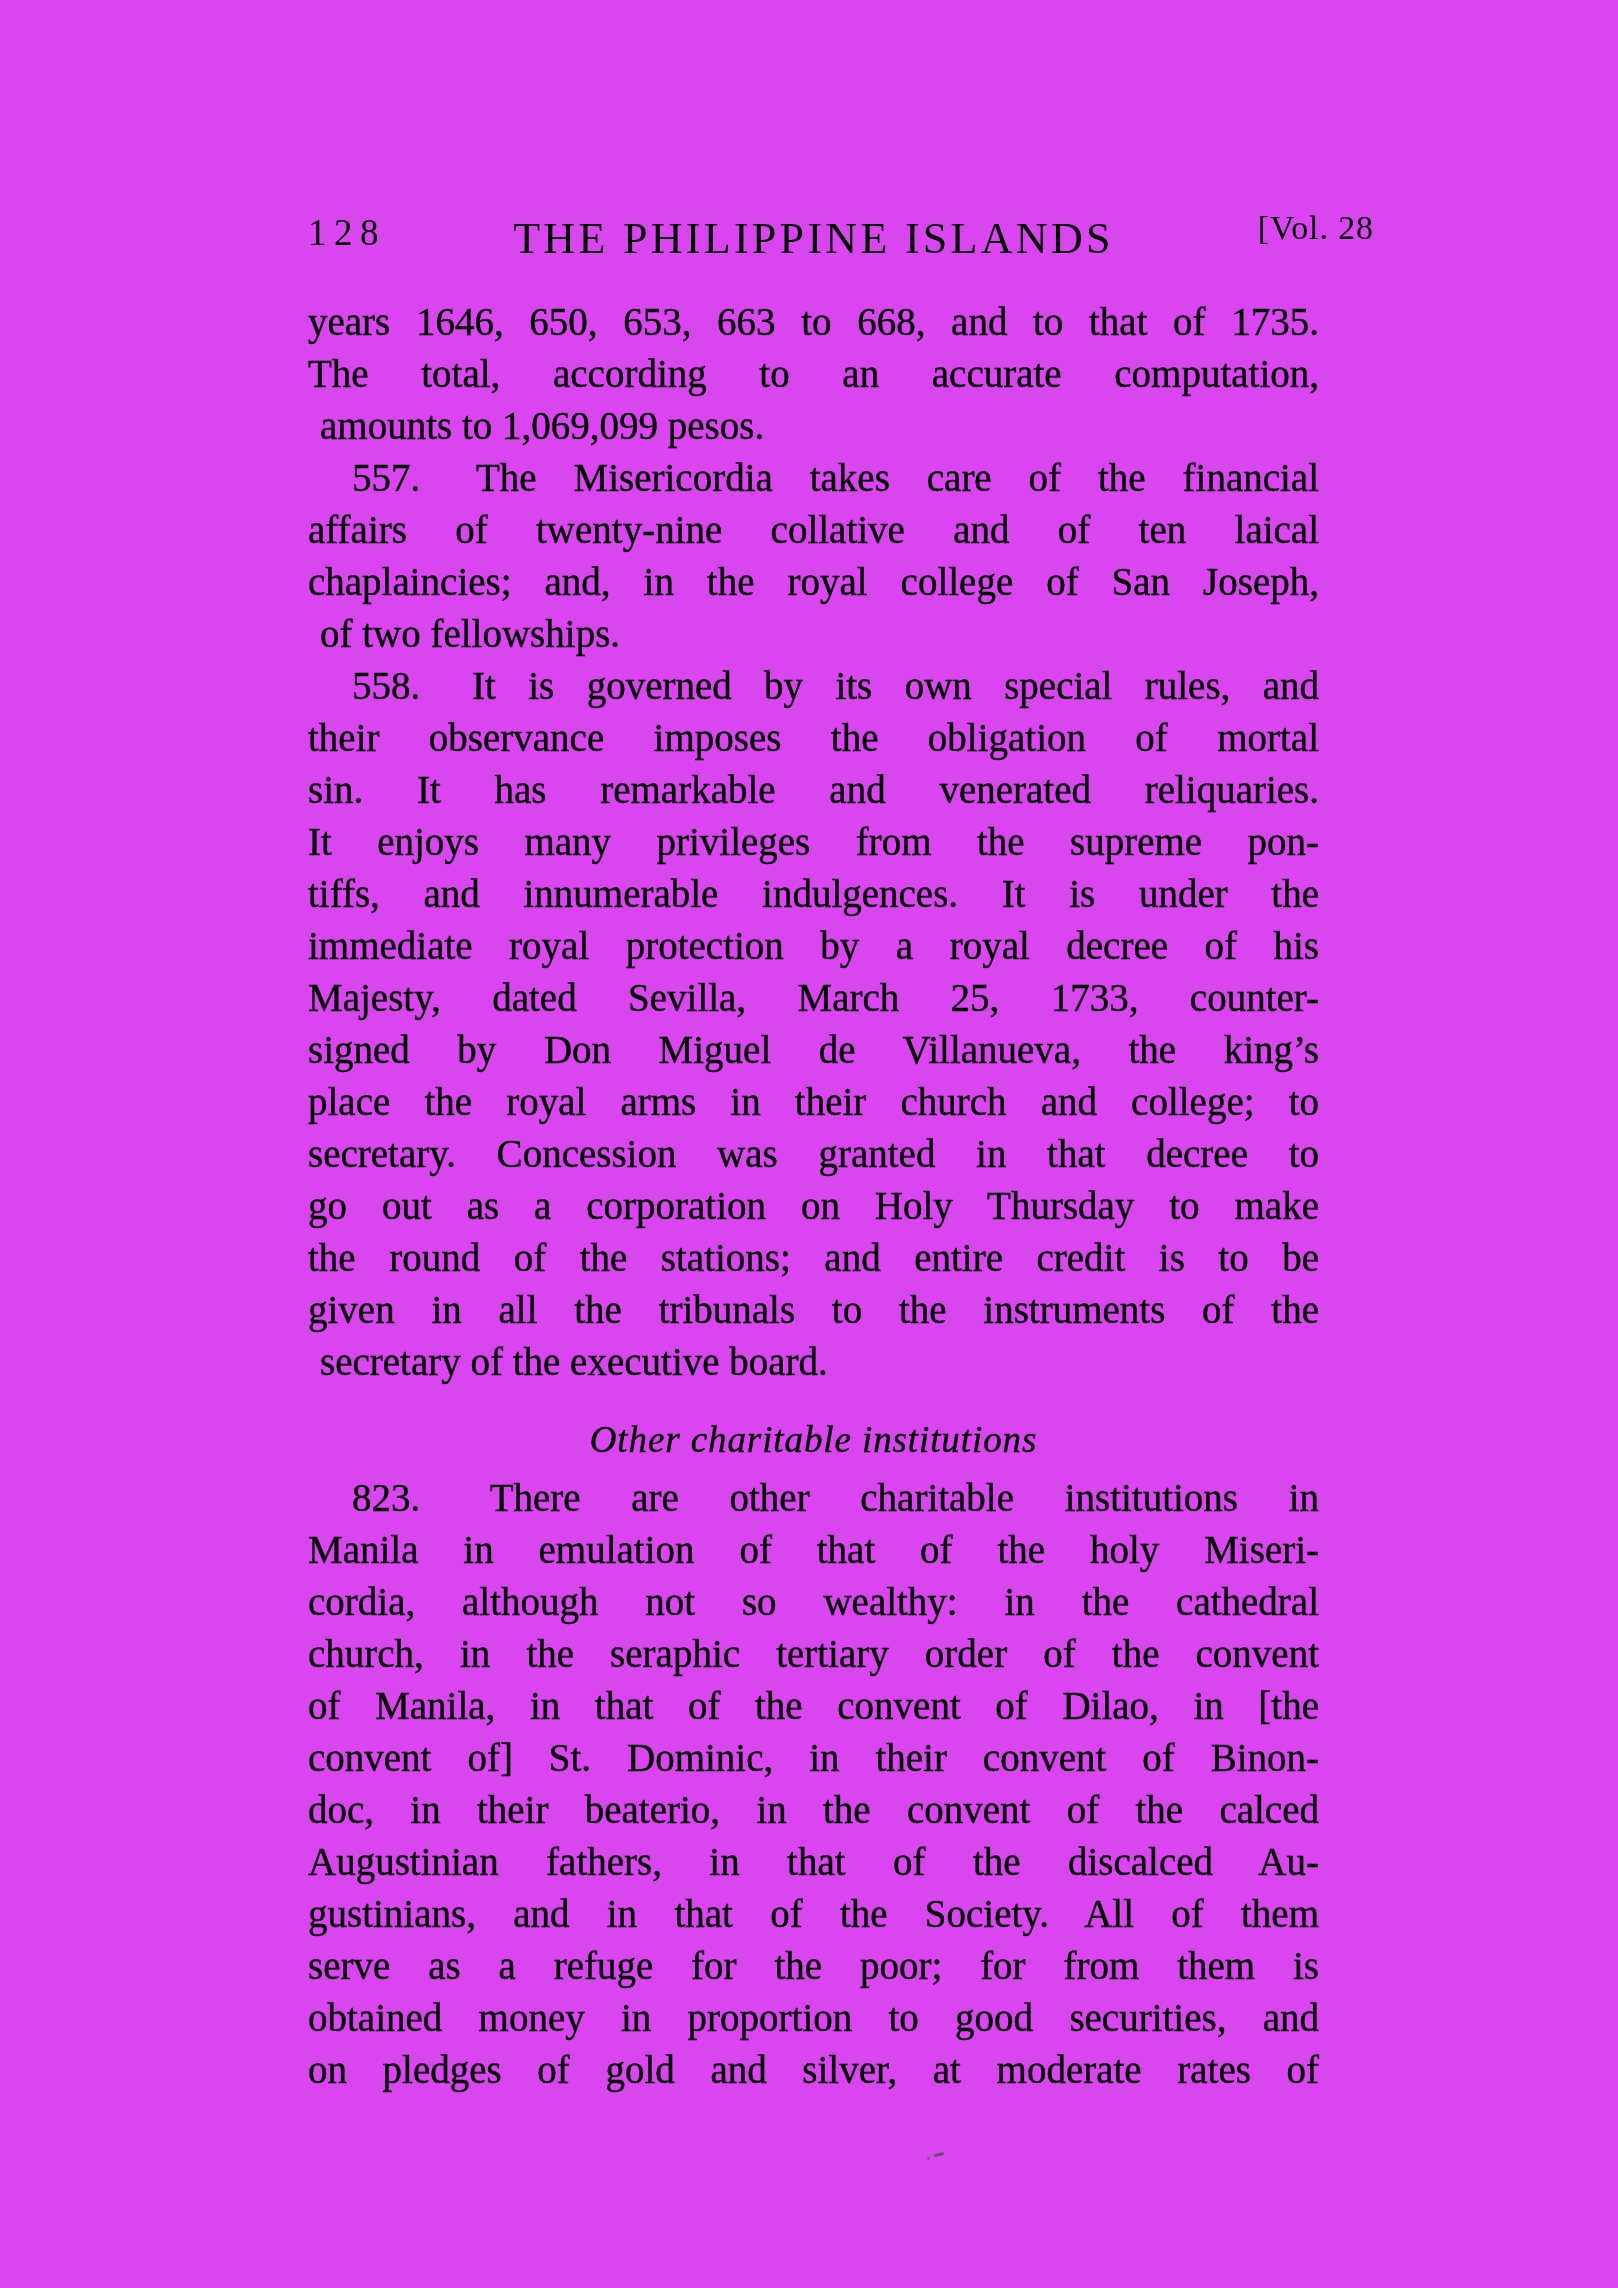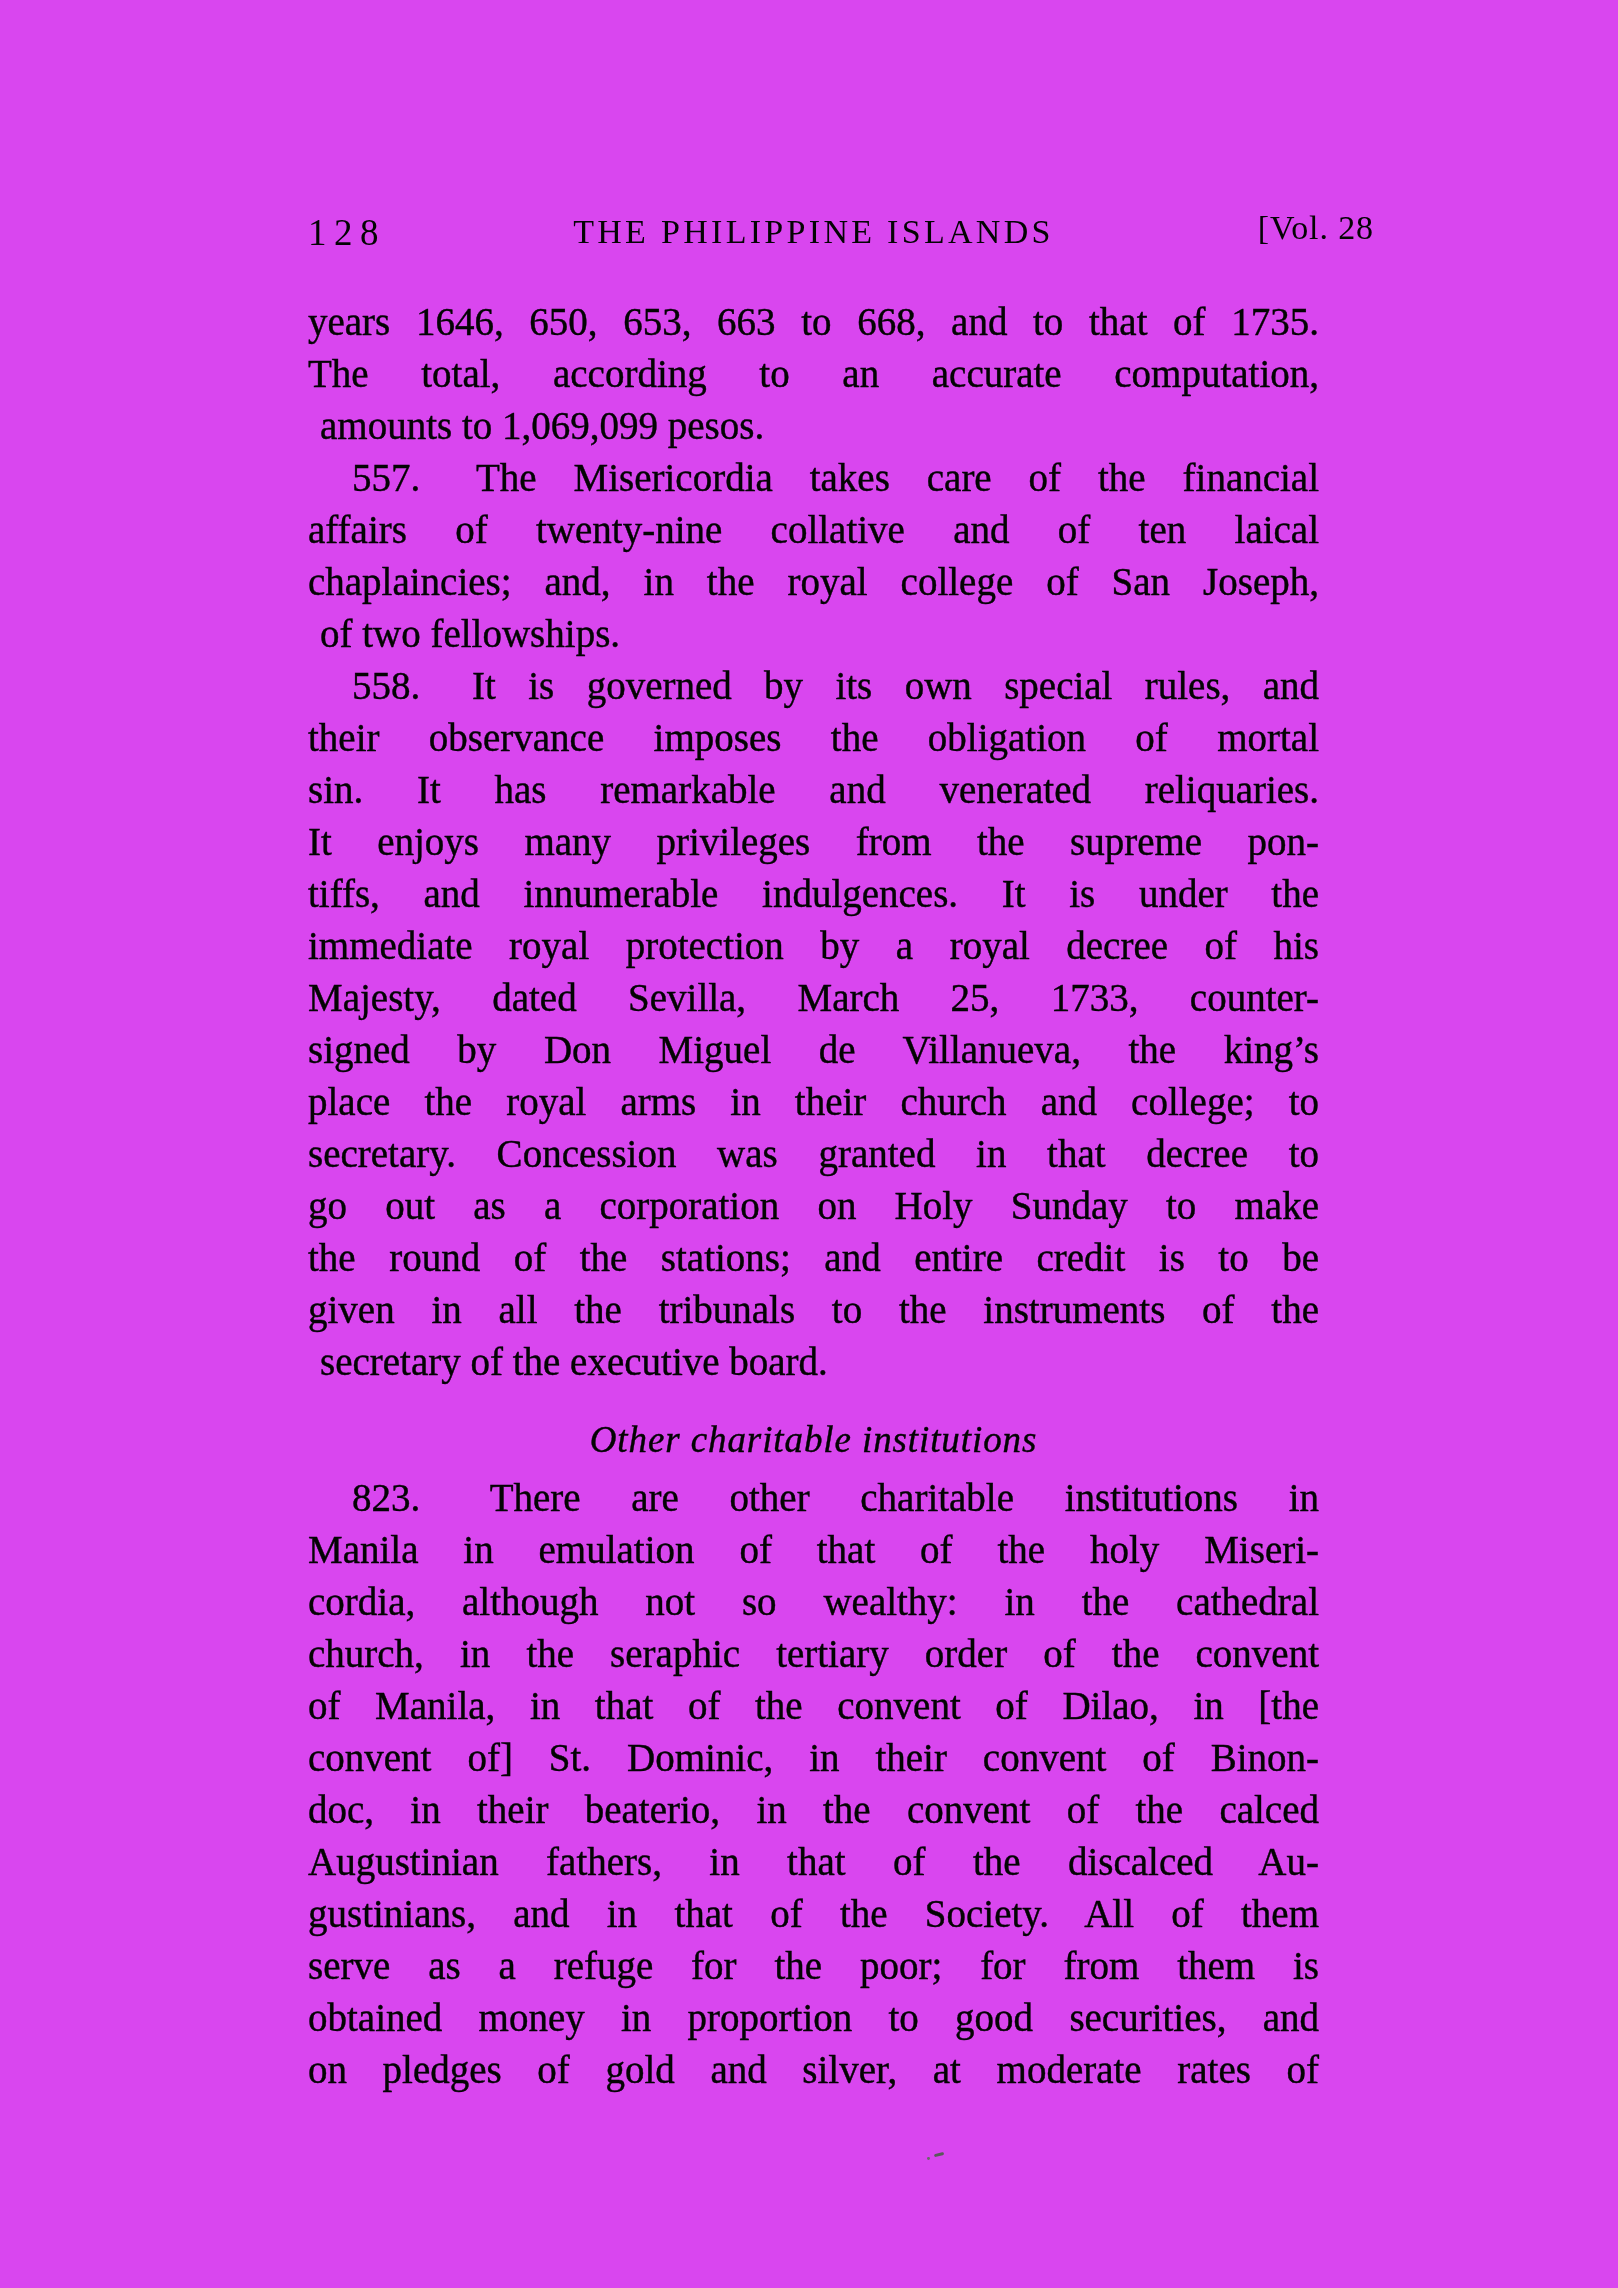--- a/index.html
+++ b/index.html
@@ -25,21 +25,21 @@
     top: 1.9px;
     font-size: 37px;
     letter-spacing: 7.5px;
   }
   .running-title {
     position: absolute;
     left: 0;
     top: 3.7px;
     width: 1011px;
     text-align: center;
-    font-size: 34px;
+    font-size: 44px;
     letter-spacing: 3.3px;
   }
   .volume {
     position: absolute;
     right: 0;
     top: 0;
     font-size: 34px;
     letter-spacing: 0.9px;
     margin-left: 38px;
   }
@@ -119,21 +119,21 @@
         <div class="line indent">558.  It is governed by its own special rules, and</div>
         <div class="line">their observance imposes the obligation of mortal</div>
         <div class="line">sin.  It has remarkable and venerated reliquaries.</div>
         <div class="line">It enjoys many privileges from the supreme pon-</div>
         <div class="line">tiffs, and innumerable indulgences.  It is under the</div>
         <div class="line">immediate royal protection by a royal decree of his</div>
         <div class="line">Majesty, dated Sevilla, March 25, 1733, counter-</div>
         <div class="line">signed by Don Miguel de Villanueva, the king’s</div>
         <div class="line">place the royal arms in their church and college; to</div>
         <div class="line">secretary.  Concession was granted in that decree to</div>
-        <div class="line">go out as a corporation on Holy Sunday to make</div>
+        <div class="line">go out as a corporation on Holy Thursday to make</div>
         <div class="line">the round of the stations; and entire credit is to be</div>
         <div class="line">given in all the tribunals to the instruments of the</div>
         <div class="line noj">secretary of the executive board.</div>
       </div>
       <div class="heading">Other charitable institutions</div>
       <div class="para">
         <div class="line indent">823.  There are other charitable institutions in</div>
         <div class="line">Manila in emulation of that of the holy Miseri-</div>
         <div class="line">cordia, although not so wealthy: in the cathedral</div>
         <div class="line">church, in the seraphic tertiary order of the convent</div>

